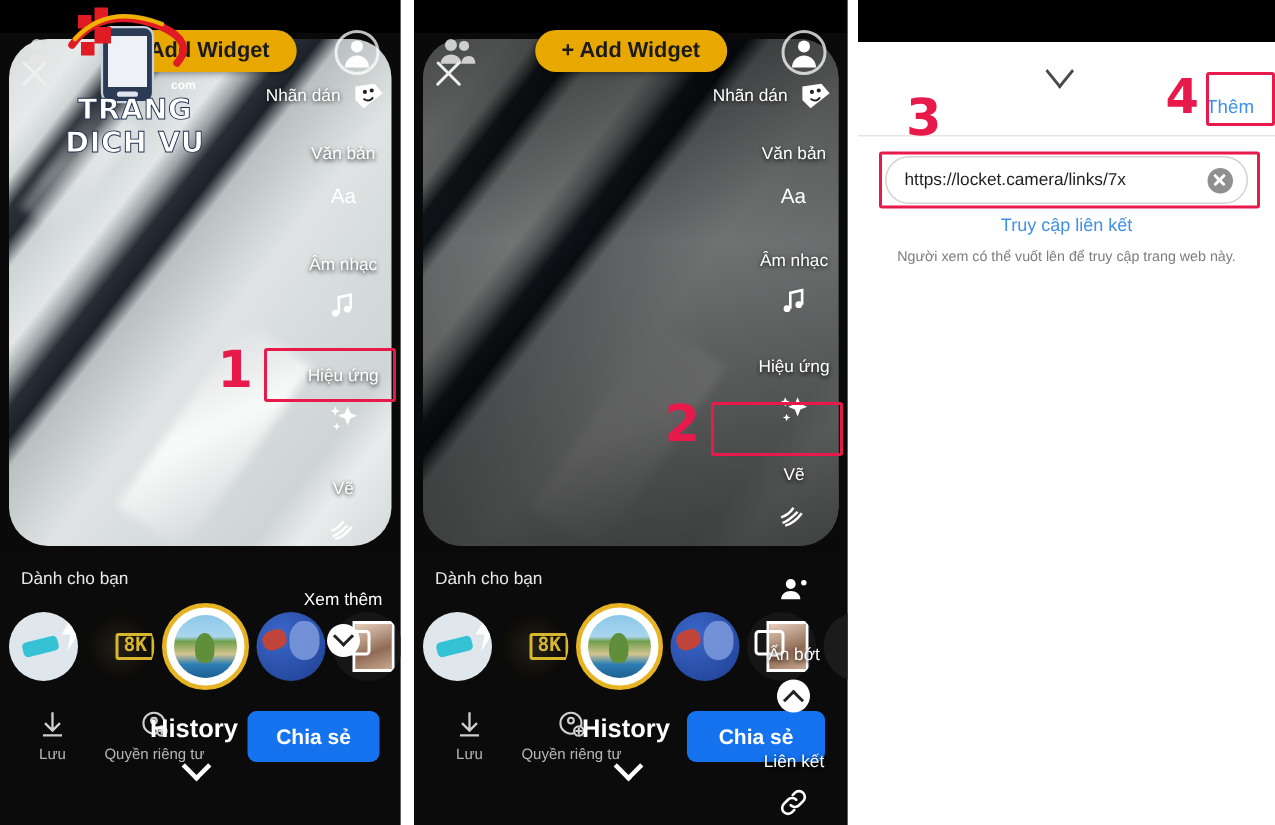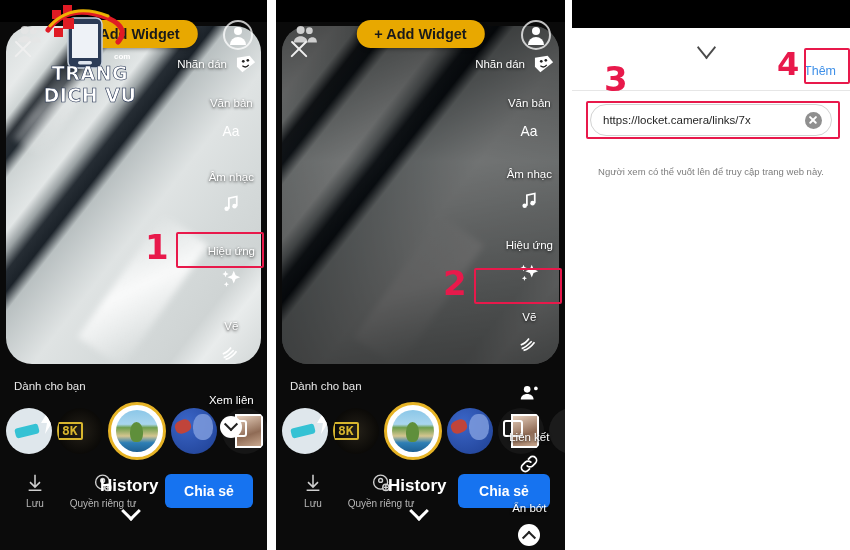--- a/index.html
+++ b/index.html
@@ -68,21 +68,21 @@
   .num{position:absolute;color:#e8194b;font-weight:bold;font-family:"DejaVu Sans",sans-serif;z-index:13;line-height:1;}
 
   
   .bottom{position:absolute;left:0;right:0;top:370px;bottom:0;background:#0b0b0b;z-index:5;}
   .forYou{position:absolute;left:14px;top:10px;color:#e8e8e8;font-size:11.5px;}
   .carousel{position:absolute;left:6px;right:0;top:30px;height:62px;display:flex;align-items:center;gap:5px;}
   .thumb{width:46px;height:46px;border-radius:50%;flex:0 0 46px;position:relative;overflow:hidden;background:#222;}
   .t-flash{background:#dfe7ec;}
   .t-flash:after{content:"";position:absolute;left:9px;top:18px;width:24px;height:10px;border-radius:3px;background:#35c2d4;transform:rotate(-14deg);}
   .flash-bolt{position:absolute;right:-6px;top:0px;width:20px;height:26px;}
-  .t-8k{background:radial-gradient(circle at 50% 50%,#242018,#000);display:flex;align-items:center;justify-content:flex-start;}
+  .t-8k{background:radial-gradient(circle at 50% 50%,#242018,#000);display:flex;align-items:center;justify-content:flex-end;}
   .t-8k .badge{border:2px solid #d8b62e;color:#d8b62e;font-weight:bold;font-size:13px;padding:0 3px;border-radius:2px;line-height:14px;font-family:"DejaVu Sans Mono",monospace;}
   .t-sel{flex:0 0 58px;width:58px;height:58px;border-radius:50%;background:#fff;border:3px solid #e6b325;
     display:flex;align-items:center;justify-content:center;box-sizing:border-box;}
   .t-sel .inner{width:42px;height:42px;border-radius:50%;overflow:hidden;
     background:linear-gradient(180deg,#8cc7e8 0%,#a9d6ee 34%,#6f9f4d 42%,#d4c58f 62%,#2e7fb5 78%,#1d5f92 100%);position:relative;}
   .t-sel .inner:after{content:"";position:absolute;left:14px;top:12px;width:13px;height:20px;border-radius:50% 50% 40% 40%;background:#5f8f3b;}
   .t-globe{background:radial-gradient(circle at 35% 32%,#3b66c8,#1e3f92);}
   .t-globe:after{content:"";position:absolute;left:4px;top:12px;width:16px;height:13px;border-radius:40%;background:#c0443a;transform:rotate(-20deg);}
   .t-globe:before{content:"";position:absolute;left:22px;top:6px;width:20px;height:26px;border-radius:45%;background:#7e9bdd;opacity:.85;}
   .t-cam{background:#161616;display:flex;align-items:center;justify-content:center;}
@@ -193,21 +193,21 @@
       </div>
       <div class="menu-item">
         <span class="m-label">Vẽ</span>
         <span class="m-icon">
           <svg viewBox="0 0 24 24" width="22" height="22" fill="none" stroke="#fff" stroke-width="1.8">
               <path d="M4 17c4-1 8-5 11-8M6 19c4-1 9-5 12-9M3 13c3-1 7-4 9-7"></path>
             </svg>
         </span>
       </div>
       <div class="menu-item">
-        <span class="m-label">Xem liên</span>
+        <span class="m-label">Xem thêm</span>
         <span class="m-icon">
           <span class="circle-btn">
               <span class="chev down"></span>
             </span>
         </span>
       </div>
     </div>
 
     <div class="hl" style="left:176px;top:232px;width:84px;height:32px;"></div>
     <div class="num" style="left:145px;top:230px;font-size:34px;">1</div>
@@ -345,34 +345,34 @@
       <div class="menu-item">
         <span class="m-icon">
           <svg viewBox="0 0 24 24" width="22" height="22">
               <circle cx="10" cy="8" r="3.6" fill="#fff"></circle>
               <path d="M3 19c0-3.6 3.1-6 7-6s7 2.4 7 6z" fill="#fff"></path>
               <circle cx="19.5" cy="7" r="2" fill="#fff"></circle>
             </svg>
         </span>
       </div>
       <div class="menu-item">
+        <span class="m-label">Ẩn bớt</span>
+        <span class="m-icon">
+          <span class="circle-btn">
+              <span class="chev up"></span>
+            </span>
+        </span>
+      </div>
+      <div class="menu-item">
         <span class="m-label">Liên kết</span>
         <span class="m-icon">
           <svg viewBox="0 0 24 24" width="22" height="22" fill="none" stroke="#fff" stroke-width="1.9" stroke-linecap="round">
             <path d="M10 14a4.2 4.2 0 0 0 6 0l3-3a4.2 4.2 0 0 0-6-6l-1.6 1.6"></path>
             <path d="M14 10a4.2 4.2 0 0 0-6 0l-3 3a4.2 4.2 0 0 0 6 6l1.6-1.6"></path>
           </svg>
-        </span>
-      </div>
-      <div class="menu-item">
-        <span class="m-label">Ẩn bớt</span>
-        <span class="m-icon">
-          <span class="circle-btn">
-              <span class="chev up"></span>
-            </span>
         </span>
       </div>
     </div>
 
     <div class="hl" style="left:198px;top:268px;width:84px;height:32px;"></div>
     <div class="num" style="left:167px;top:266px;font-size:34px;">2</div>
 
     <div class="bottom">
       <div class="forYou">Dành cho bạn</div>
       <div class="carousel">
@@ -422,20 +422,21 @@
     <div class="sheet">
       <div class="grab"></div>
       <div class="add-link">Thêm</div>
       <div class="divider"></div>
 
       <div class="urlfield">
         <span class="val">https://locket.camera/links/7x</span>
         <span class="clearbtn"></span>
       </div>
 
+      <div class="visit-link">Truy cập liên kết</div>
       <div class="hint">Người xem có thể vuốt lên để truy cập trang web này.</div>
     </div>
 
     <div class="hl" style="left:232px;top:48px;width:42px;height:32px;"></div>
     <div class="num" style="left:205px;top:48px;font-size:32px;">4</div>
 
     <div class="hl" style="left:14px;top:101px;width:250px;height:34px;"></div>
     <div class="num" style="left:32px;top:62px;font-size:34px;">3</div>
   </div>
 

